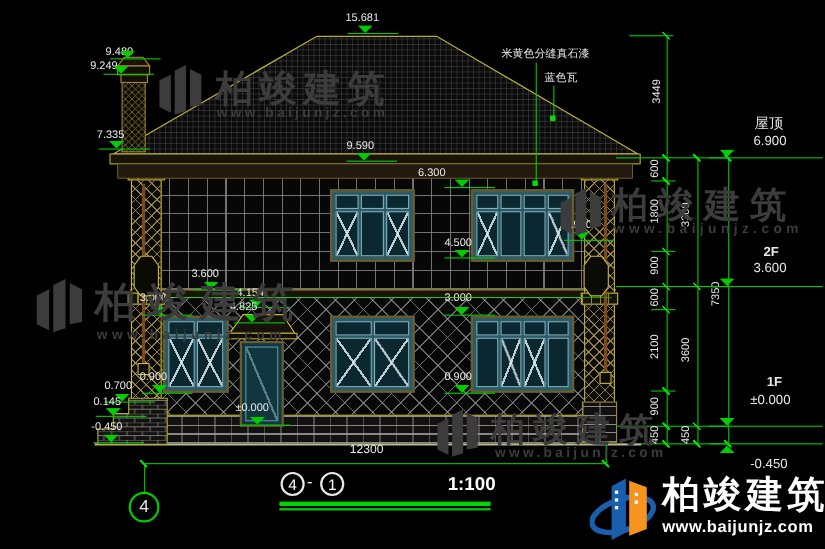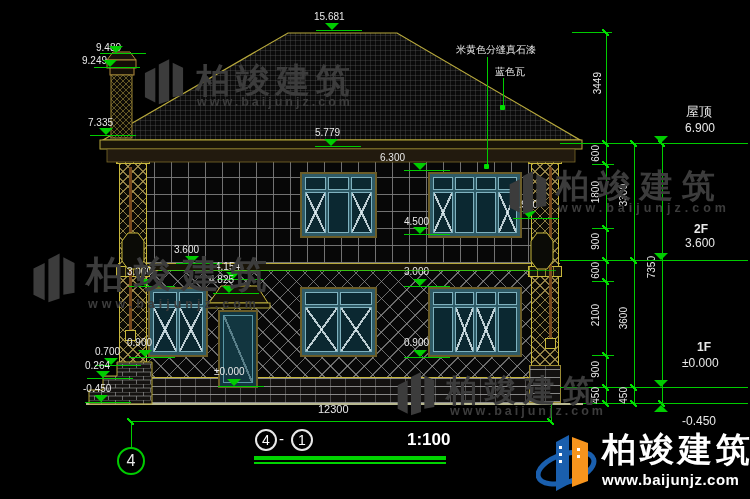--- a/index.html
+++ b/index.html
@@ -195,21 +195,21 @@
   <i class="dot" style="left:500px;top:105px"></i>
 
   <span class="t" style="left:314px;top:11px">15.681</span>
     <i class="lm" style="left:316px;top:23px"></i>
   <span class="t" style="left:96px;top:42px">9.480</span>
     <i class="lm" style="left:100px;top:46px"></i>
   <span class="t" style="left:82px;top:55px">9.249</span>
     <i class="lm" style="left:94px;top:60px"></i>
   <span class="t" style="left:88px;top:117px">7.335</span>
     <i class="lm" style="left:90px;top:128px"></i>
-  <span class="t" style="left:315px;top:127px">5.779</span>
+  <span class="t" style="left:315px;top:127px">9.590</span>
     <i class="lm" style="left:315px;top:139px"></i>
   <span class="t" style="left:380px;top:152px">6.300</span>
     <i class="lm" style="left:404px;top:163px"></i>
   <span class="t" style="left:404px;top:216px">4.500</span>
     <i class="lm" style="left:404px;top:227px"></i>
   <span class="t" style="left:513px;top:199px">4.900</span>
     <i class="lm" style="left:513px;top:211px"></i>
   <span class="t" style="left:174px;top:244px">3.600</span>
     <i class="lm" style="left:176px;top:256px"></i>
   <span class="t" style="left:215px;top:261px">4.154</span>
@@ -219,21 +219,21 @@
   <span class="t" style="left:127px;top:266px">3.000</span>
     <i class="lm" style="left:129px;top:279px"></i>
   <span class="t" style="left:404px;top:266px">3.000</span>
     <i class="lm" style="left:404px;top:279px"></i>
   <span class="t" style="left:127px;top:337px">0.900</span>
     <i class="lm" style="left:129px;top:350px"></i>
   <span class="t" style="left:404px;top:337px">0.900</span>
     <i class="lm" style="left:404px;top:350px"></i>
   <span class="t" style="left:95px;top:346px">0.700</span>
     <i class="lm" style="left:95px;top:358px"></i>
-  <span class="t" style="left:85px;top:360px">0.264</span>
+  <span class="t" style="left:85px;top:360px">0.145</span>
     <i class="lm" style="left:87px;top:371px"></i>
   <span class="t" style="left:83px;top:383px">-0.450</span>
     <i class="lm" style="left:85px;top:395px"></i>
   <span class="t" style="left:214px;top:366px">±0.000</span>
     <i class="lm" style="left:218px;top:379px"></i>
   <i class="hl" style="left:158px;top:270px;width:398px;opacity:.7"></i>
 
   <i class="hl" style="left:572px;top:32px;width:40px"></i>
   <i class="vl" style="left:606px;top:32px;height:371px"></i>
   <i class="vl" style="left:634px;top:143px;height:260px"></i>

